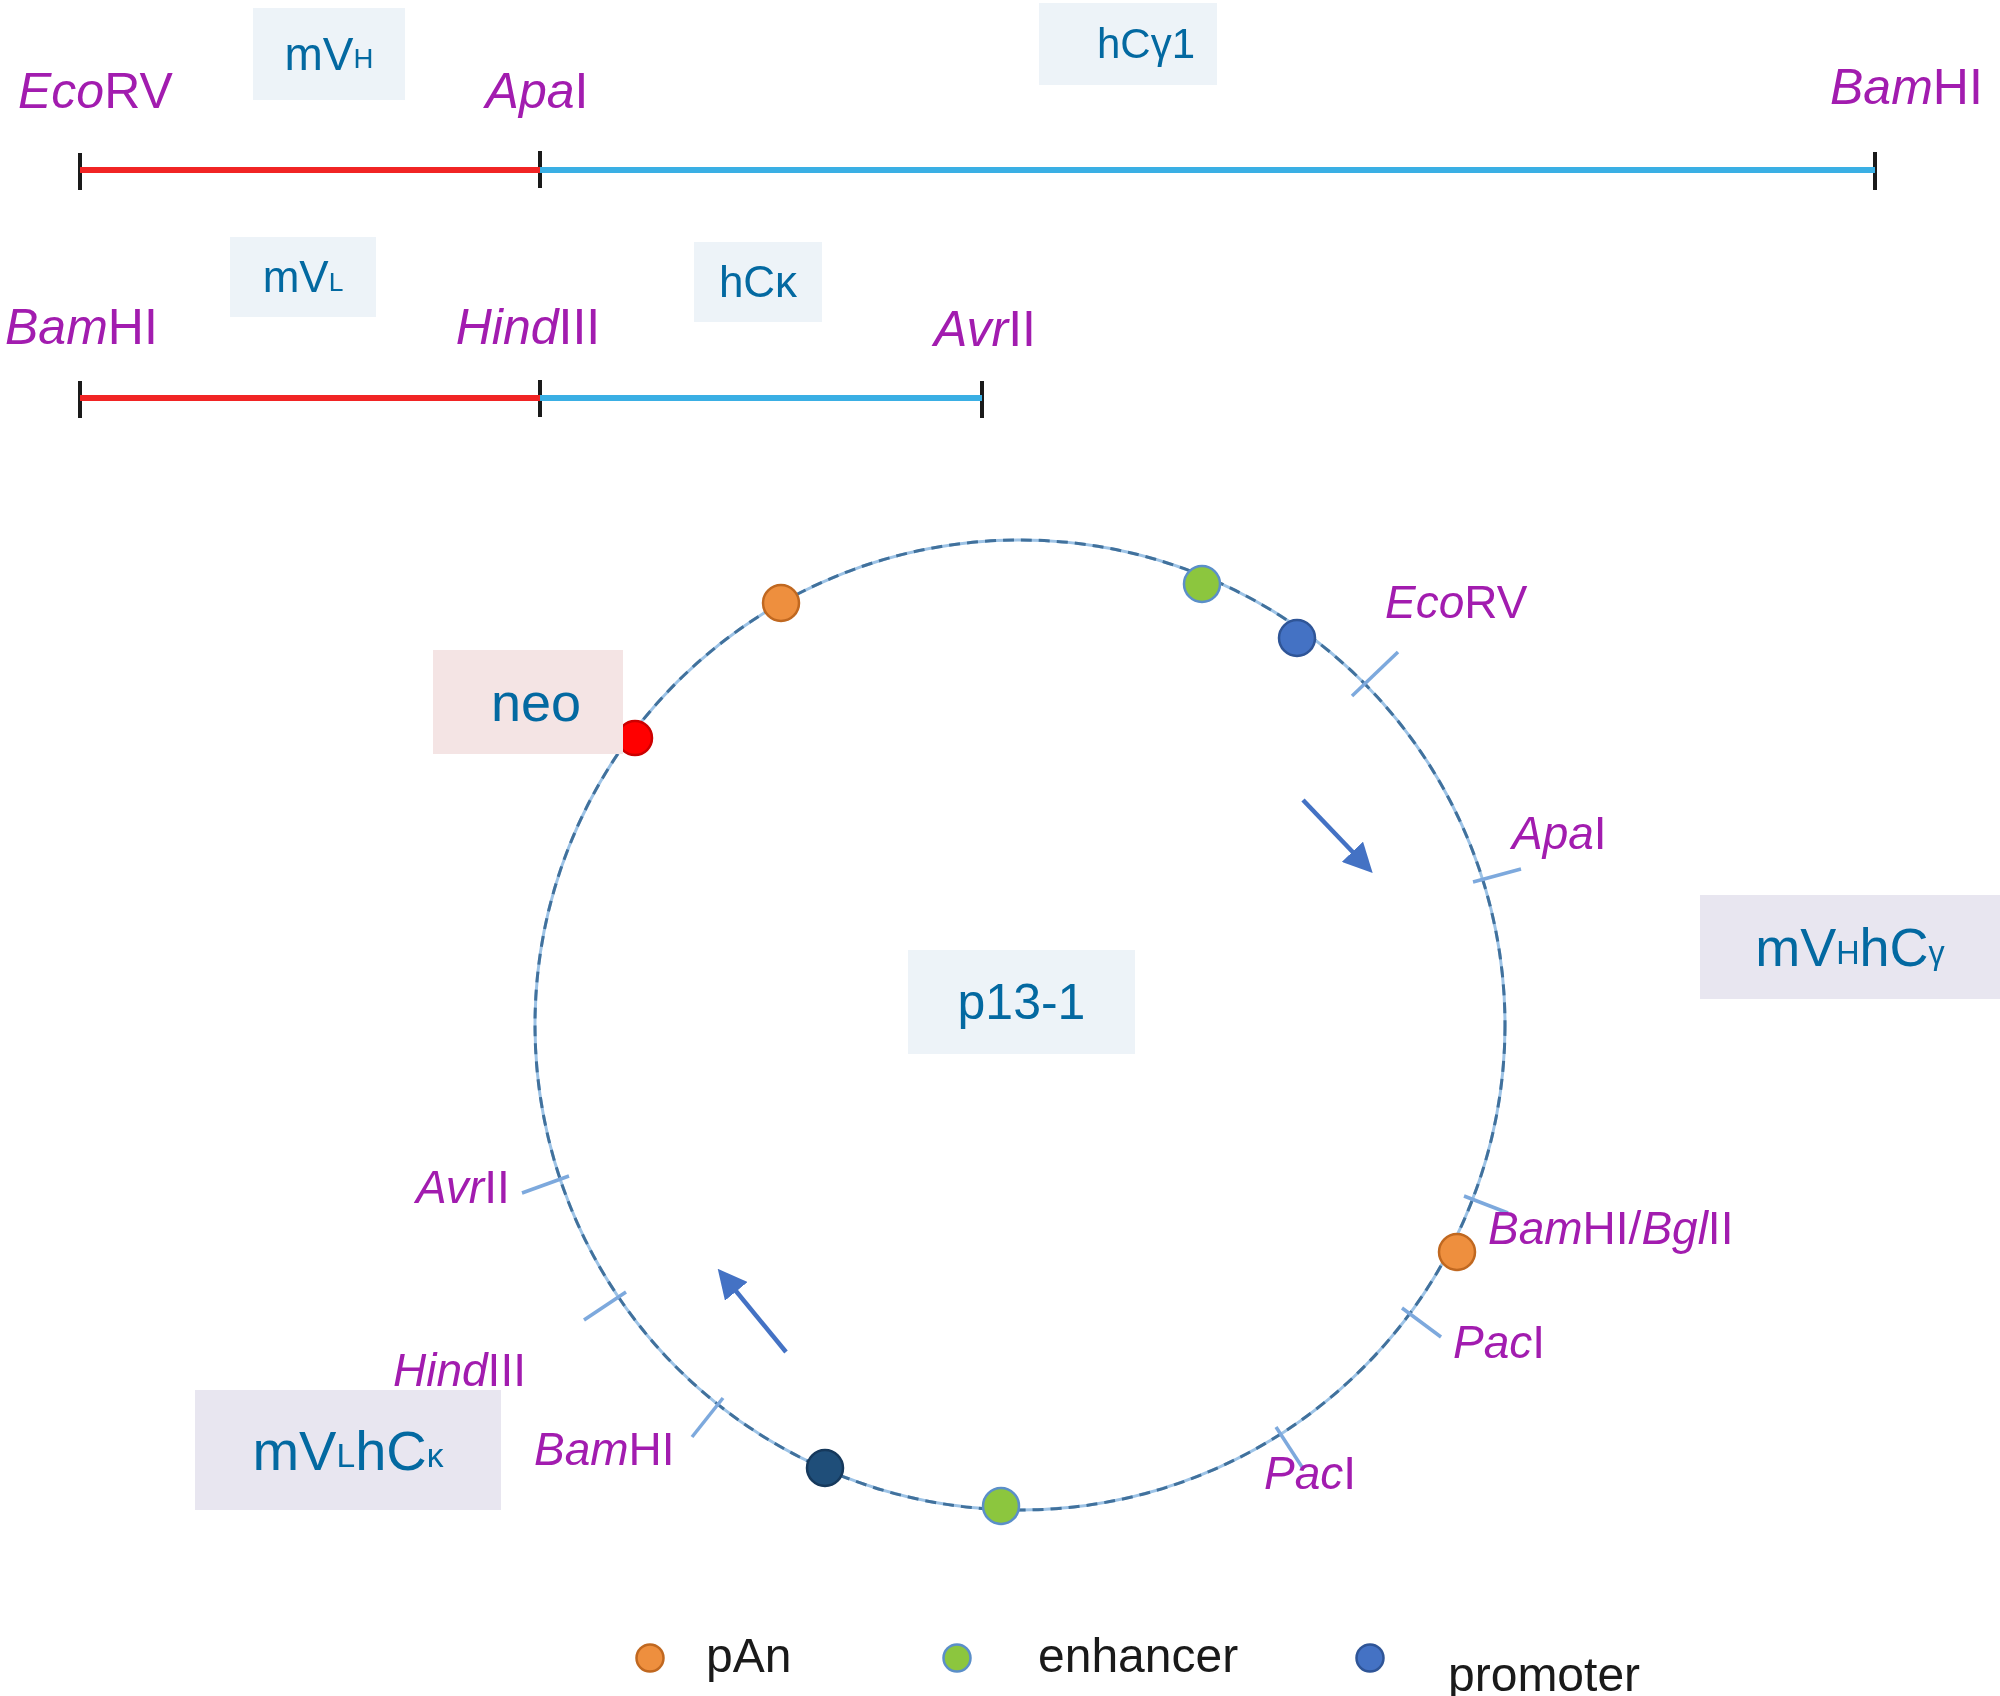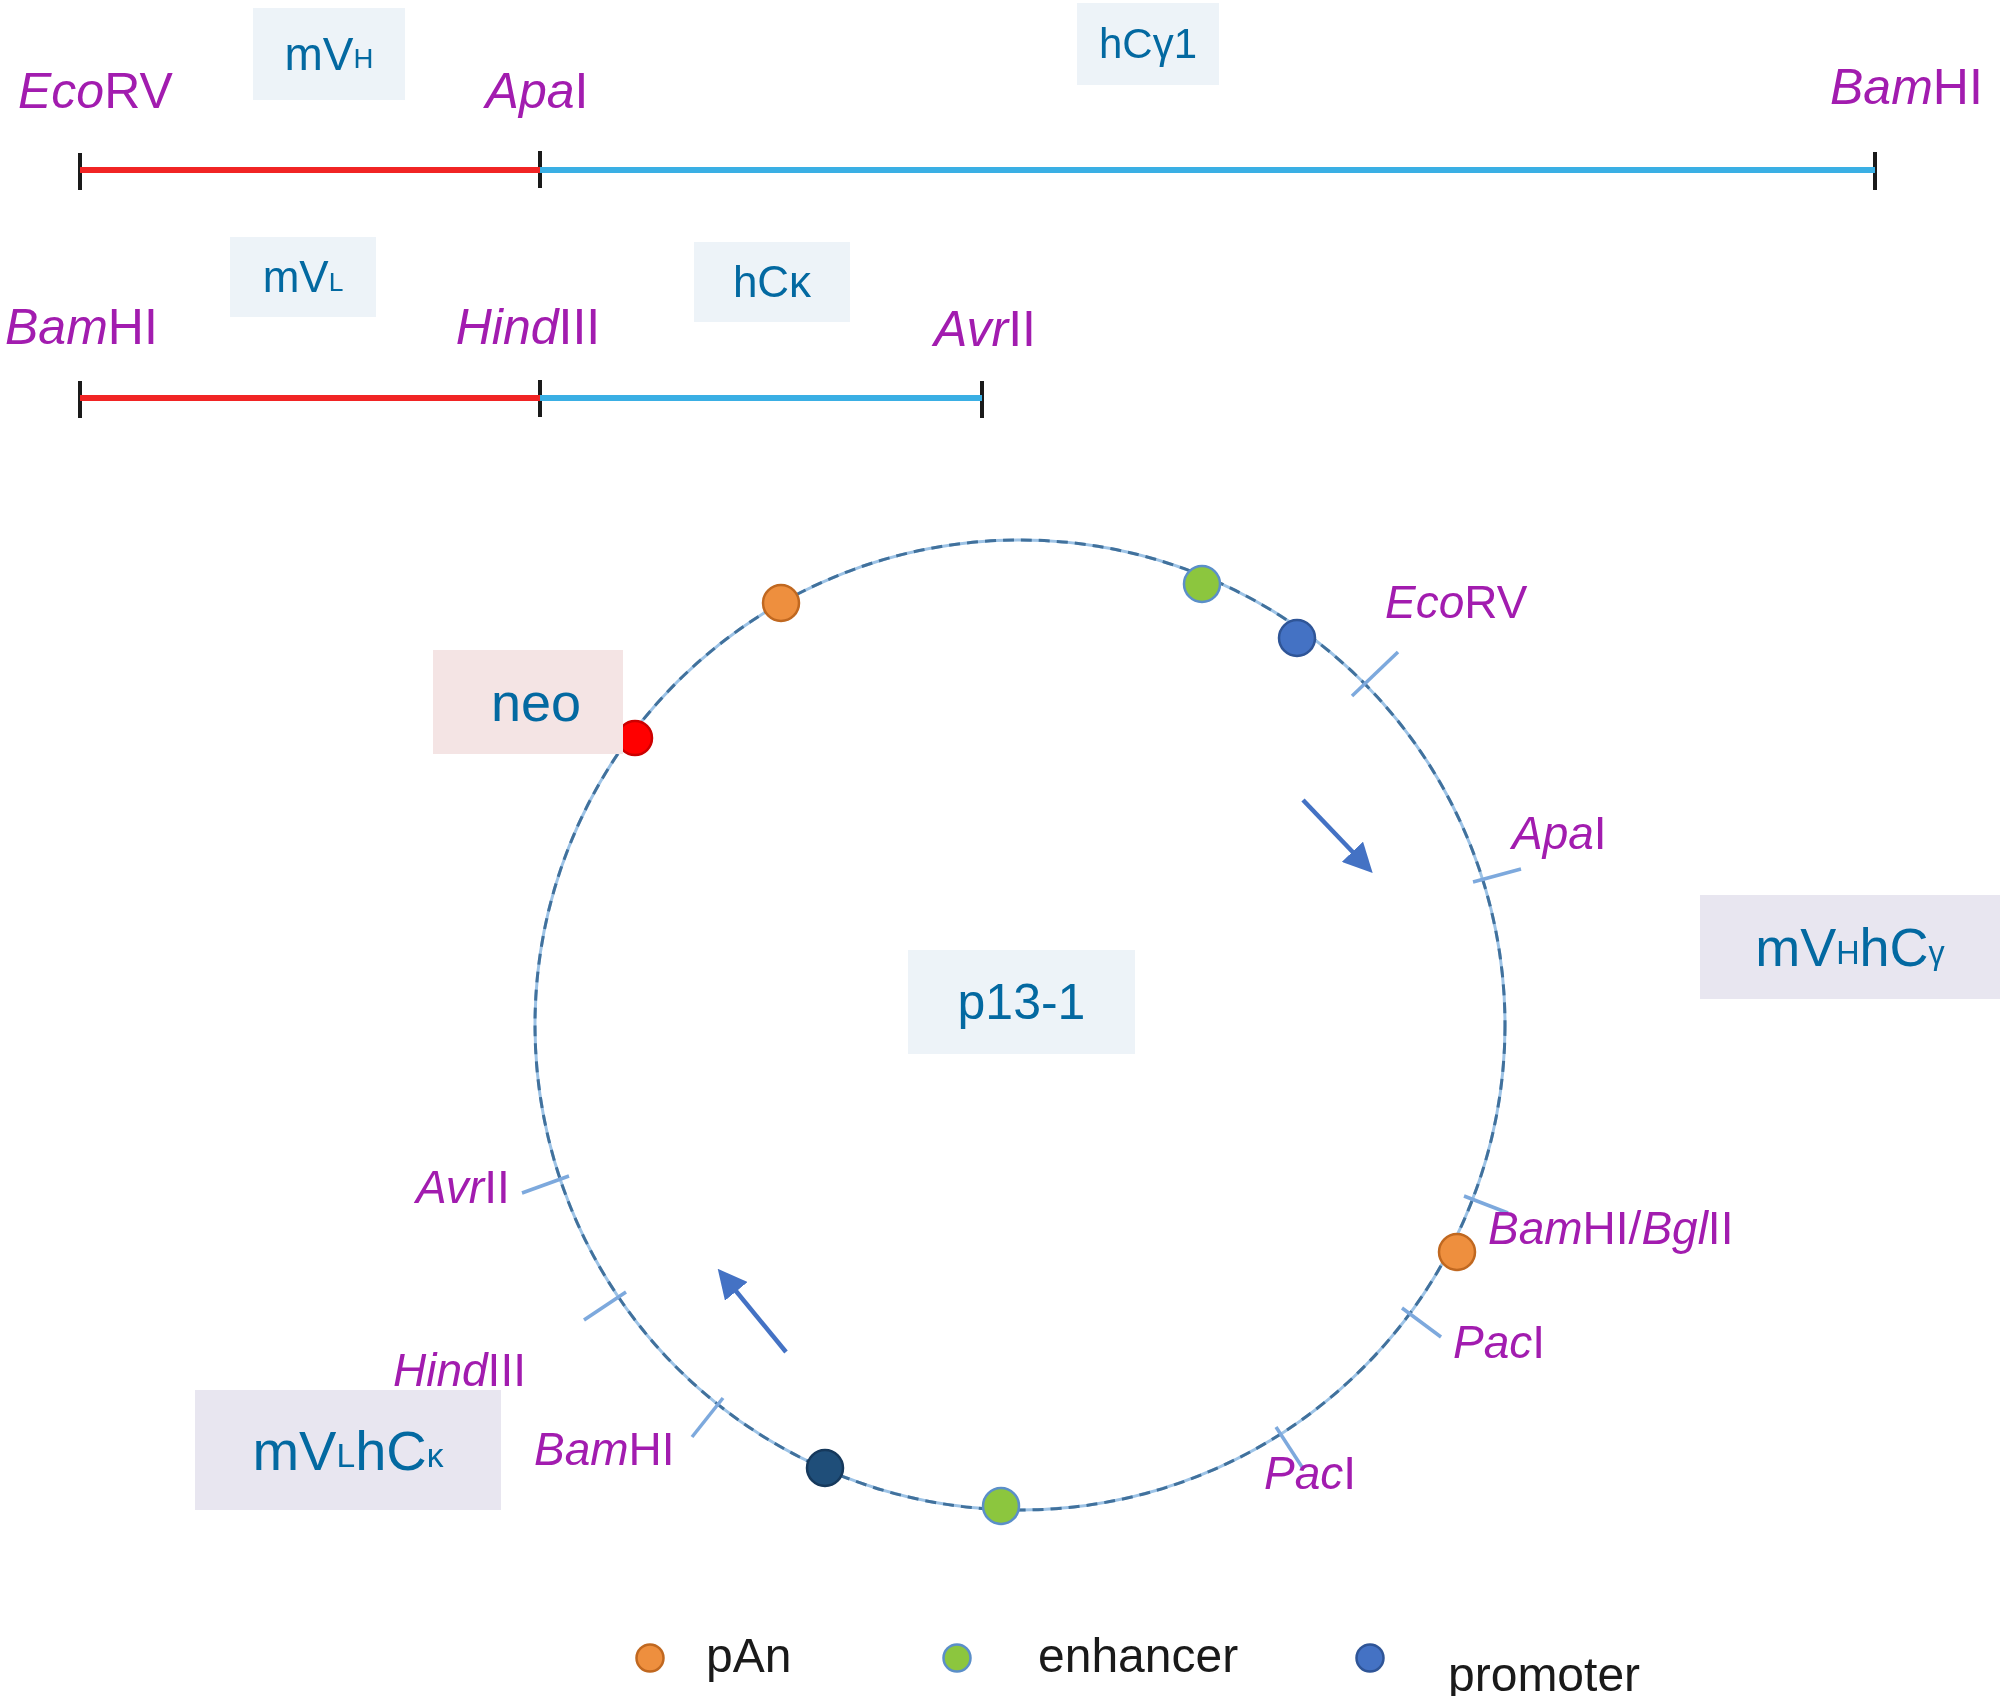--- a/index.html
+++ b/index.html
@@ -69,32 +69,32 @@
     <circle cx="957" cy="1658" r="13.5" stroke-width="2.5" fill="#8cc63e" stroke="#5b8fc9"></circle>
     <circle cx="1370" cy="1658" r="13.5" stroke-width="2.5" fill="#4472c4" stroke="#2f5597"></circle>
   </svg>
 
   <div class="site big" style="left:18px;top:64px;"><i>Eco</i><span>RV</span></div>
   <div class="gbox bg-blue" style="left:253px;top:8px;width:152px;height:92px;font-size:46px;">
       <span>mV</span>
       <sub>H</sub>
     </div>
   <div class="site big ctr" style="left:537px;top:64px;"><i>Apa</i><span>I</span></div>
-  <div class="gbox bg-blue" style="left:1077px;top:3px;width:142px;height:82px;font-size:42px;">
+  <div class="gbox bg-blue" style="left:1039px;top:3px;width:142px;height:82px;font-size:42px;padding-left:36px;">
       <span>hCγ1</span>
     </div>
   <div class="site big" style="left:1830px;top:60px;"><i>Bam</i><span>HI</span></div>
 
   <div class="site big" style="left:5px;top:300px;"><i>Bam</i><span>HI</span></div>
   <div class="gbox bg-blue" style="left:230px;top:237px;width:146px;height:80px;font-size:44px;">
       <span>mV</span>
       <sub>L</sub>
     </div>
   <div class="site big ctr" style="left:528px;top:300px;"><i>Hind</i><span>III</span></div>
-  <div class="gbox bg-blue" style="left:694px;top:242px;width:156px;height:80px;font-size:44px;">
+  <div class="gbox bg-blue" style="left:694px;top:242px;width:128px;height:80px;font-size:44px;">
       <span>hCκ</span>
     </div>
   <div class="site big ctr" style="left:985px;top:302px;"><i>Avr</i><span>II</span></div>
 
   <div class="gbox bg-pink" style="left:433px;top:650px;width:174px;height:104px;font-size:54px;padding-left:16px;">
       <span>neo</span>
     </div>
   <div class="gbox bg-blue" style="left:908px;top:950px;width:227px;height:104px;font-size:50px;">
       <span>p13-1</span>
     </div>

